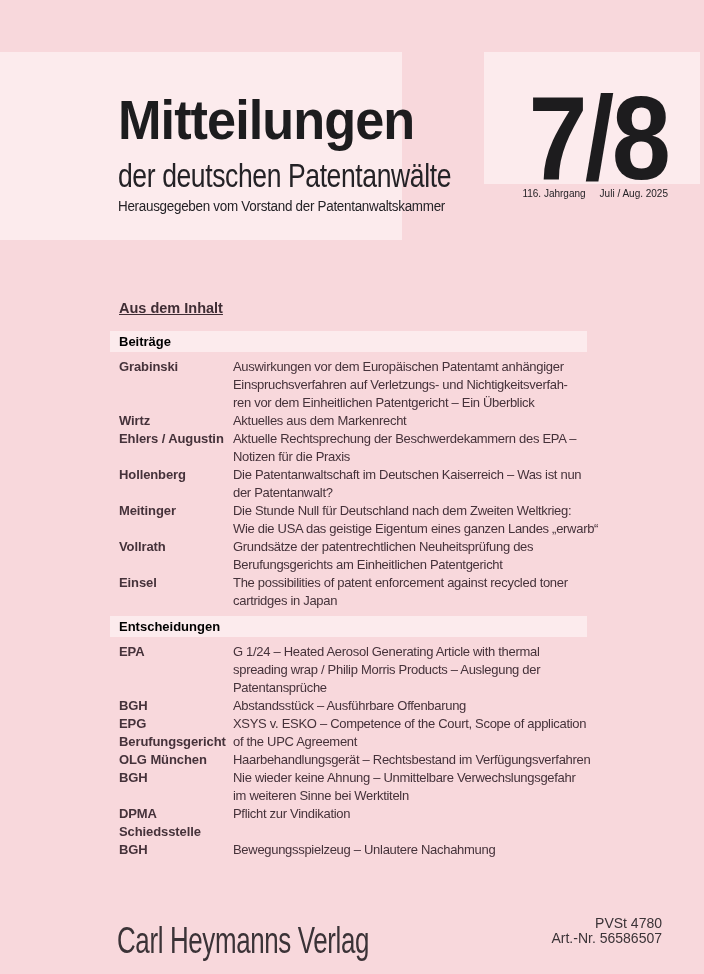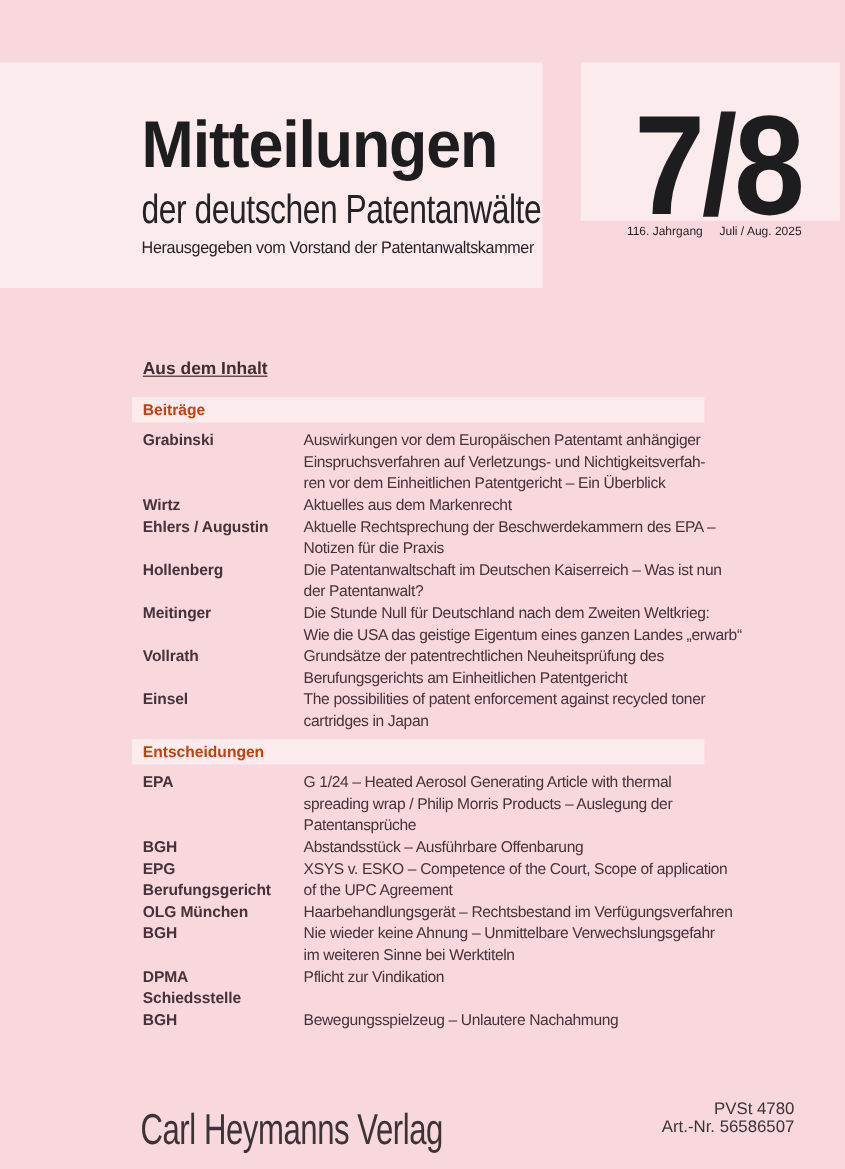--- a/index.html
+++ b/index.html
@@ -13,21 +13,21 @@
     width: 704px;
     height: 974px;
     background: #f8d8dc;
     overflow: hidden;
   }
 
   
   .mast-left {
     position: absolute;
     left: 0; top: 52px;
-    width: 452px; height: 188px;
+    width: 402px; height: 188px;
     background: #fcebed;
     padding-left: 118px;
   }
   .journal-title {
     margin-top: 40px;
     font-size: 55px;
     font-weight: 700;
     line-height: 56px;
     letter-spacing: -1px;
     color: #1d1c1e;
@@ -102,36 +102,35 @@
   .stripe {
     height: 21px;
     background: #fcebed;
     padding-left: 9px;
     display: flex;
     align-items: center;
   }
   .stripe-label {
     font-size: 13px;
     font-weight: 700;
-    color: #c2410c;
+    color: #000000;
   }
   .rows { margin-top: 6px; padding-left: 9px; }
   .row { display: flex; }
   .author {
     width: 114px;
     flex: 0 0 114px;
     font-weight: 700;
     line-height: 18px;
     letter-spacing: -0.1px;
   }
   .title {
     flex: 1 1 auto;
     line-height: 18px;
     letter-spacing: -0.3px;
-    margin-left: 20px;
   }
   .title .line, .author .line { white-space: nowrap; }
 
   
   .footer-publisher {
     position: absolute;
     left: 117px; top: 920px;
     font-size: 36px;
     font-weight: 400;
     letter-spacing: -0.5px;

